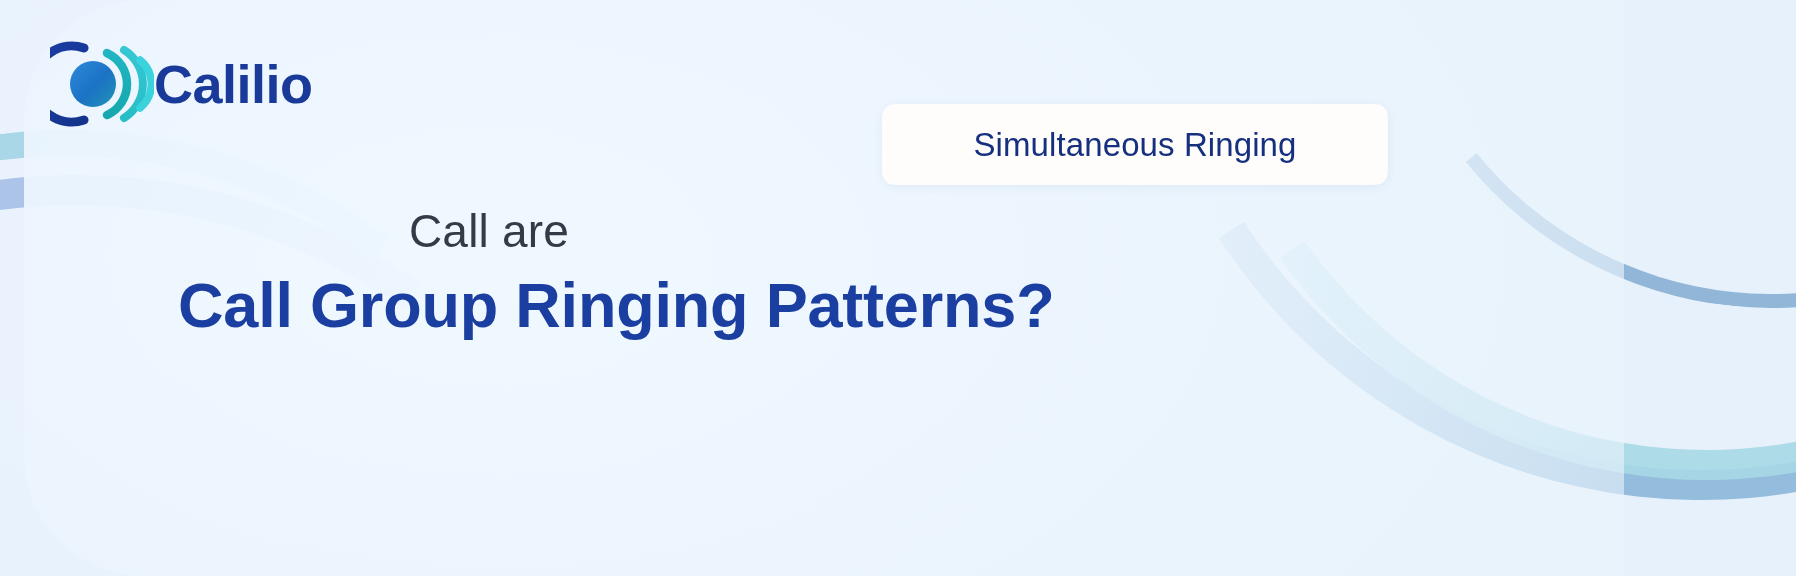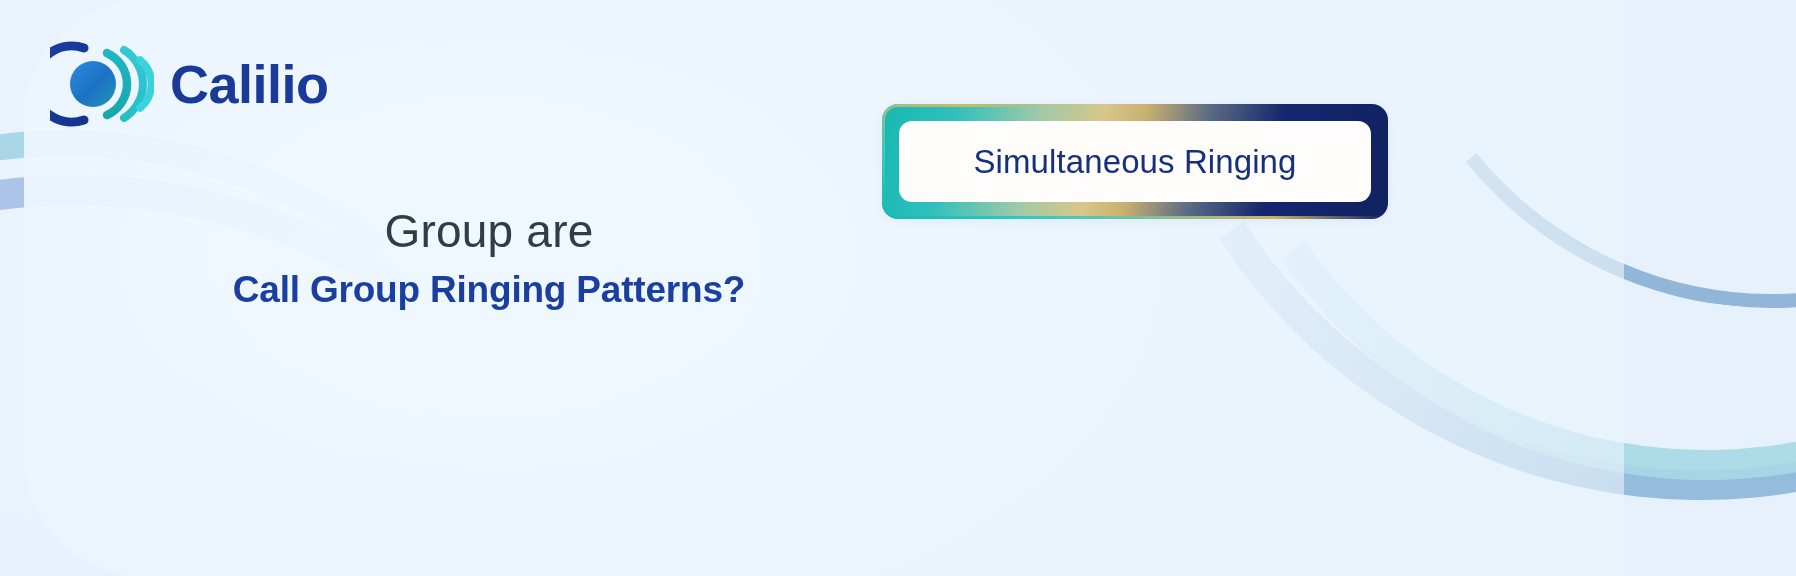--- a/index.html
+++ b/index.html
@@ -109,21 +109,21 @@
     pointer-events: none;
   }
 
   
   .logo-block {
     position: absolute;
     left: 50px;
     top: 38px;
     display: flex;
     align-items: center;
-    gap: 16px;
+    gap: 0;
   }
   .logo-mark {
     width: 104px;
     height: 92px;
     display: block;
   }
   .logo-word {
     font-size: 54px;
     font-weight: 700;
     letter-spacing: -0.5px;
@@ -142,21 +142,21 @@
   }
   .headline-top {
     font-size: 46px;
     font-weight: 400;
     color: #323b46;
     line-height: 1.15;
     letter-spacing: .2px;
   }
   .headline-main {
     margin-top: 10px;
-    font-size: 37px;
+    font-size: 63px;
     font-weight: 700;
     color: #1b3fa0;
     line-height: 1.2;
     letter-spacing: -0.2px;
     white-space: nowrap;
   }
 
   
   .options {
     position: absolute;
@@ -165,21 +165,21 @@
     width: 506px;
     display: flex;
     flex-direction: column;
     gap: 45px;
   }
 
   .option {
     position: relative;
     height: 81px;
     border-radius: 16px;
-    padding: 17px;
+    padding: 0;
     background: linear-gradient(103deg,
         #16b8b0 0%,
         #2fc0bd 14%,
         #9fc9a8 30%,
         #d8c78a 42%,
         #c9b06e 50%,
         #5a6b84 62%,
         #14276e 76%,
         #102261 100%);
     box-shadow: 0 2px 10px rgba(40, 80, 150, .07);
@@ -263,21 +263,21 @@
       <path d="M57 15 A34 34 0 0 1 57 77" fill="none" stroke="url(#gTeal1)" stroke-width="8.5" stroke-linecap="round"></path>
 
       <path d="M74 12 A40 40 0 0 1 74 80" fill="none" stroke="url(#gTeal2)" stroke-width="8" stroke-linecap="round"></path>
 
       <path d="M90 22 A31 31 0 0 1 90 70" fill="none" stroke="#3ad2dc" stroke-width="7.5" stroke-linecap="round"></path>
     </svg>
     <div class="logo-word">Calilio</div>
   </div>
 
   <div class="headline">
-    <div class="headline-top">Group are</div>
+    <div class="headline-top">Call are</div>
     <div class="headline-main">Call Group Ringing Patterns?</div>
   </div>
 
   <div class="options">
 
     <div class="option">
       <div class="option-inner">
         <span class="option-label">Simultaneous Ringing</span>
       </div>
     </div>

